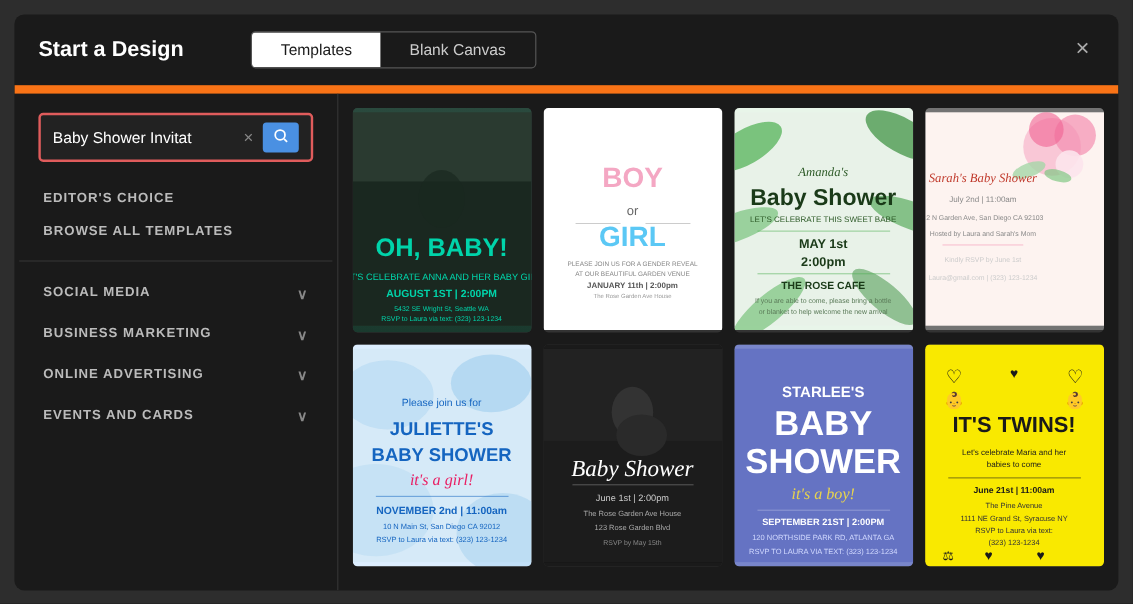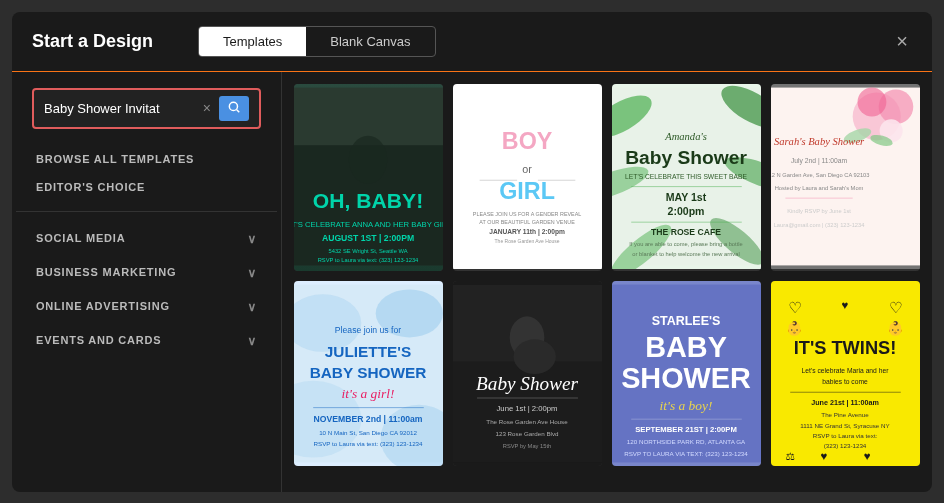--- a/index.html
+++ b/index.html
@@ -19,22 +19,22 @@
       height: 480px;
       position: relative;
       overflow: hidden;
       display: flex;
       flex-direction: column;
     }
     .modal-header {
       display: flex;
       align-items: center;
       padding: 14px 20px;
-      border-bottom: 1px solid #f97316;
-      gap: 25px;
+      border-bottom: 7px solid #f97316;
+      gap: 36px;
     }
     .modal-title {
       color: #ffffff;
       font-size: 18px;
       font-weight: 600;
       margin-right: 20px;
     }
     .tab-group {
       display: flex;
       border: 1px solid #555;
@@ -195,22 +195,22 @@
         <input class="search-input" type="text" value="Baby Shower Invitat" style="">
         <button class="search-clear">×</button>
         <button class="search-icon-btn">
           <svg width="14" height="14" viewBox="0 0 24 24" fill="none" stroke="white" stroke-width="2.5">
             <circle cx="11" cy="11" r="7"></circle>
               <line x1="21" y1="21" x2="16.65" y2="16.65"></line>
           </svg>
         </button>
       </div>
 
+      <div class="sidebar-link">EDITOR'S CHOICE</div>
       <div class="sidebar-link">BROWSE ALL TEMPLATES</div>
-      <div class="sidebar-link">EDITOR'S CHOICE</div>
 
       <hr class="sidebar-divider">
 
       <div class="sidebar-category">
         <span>SOCIAL MEDIA</span>
         <span class="chevron">∨</span>
       </div>
       <div class="sidebar-category">
         <span>BUSINESS MARKETING</span>
         <span class="chevron">∨</span>

